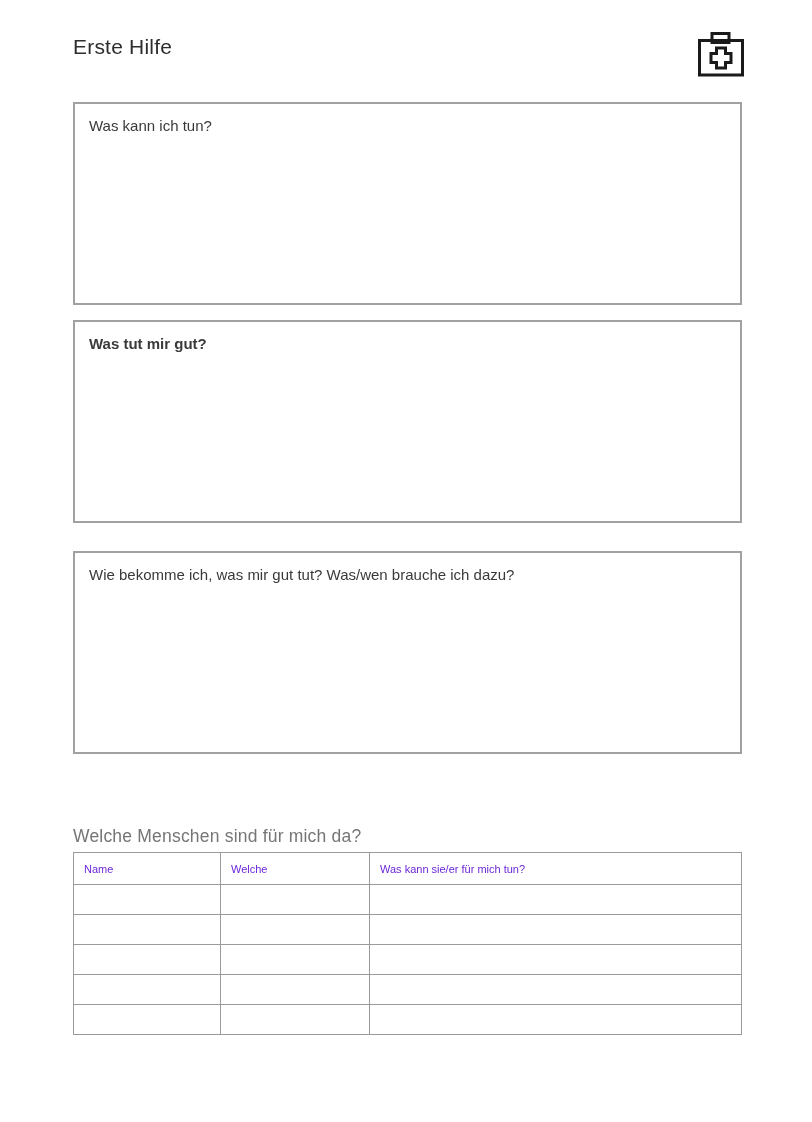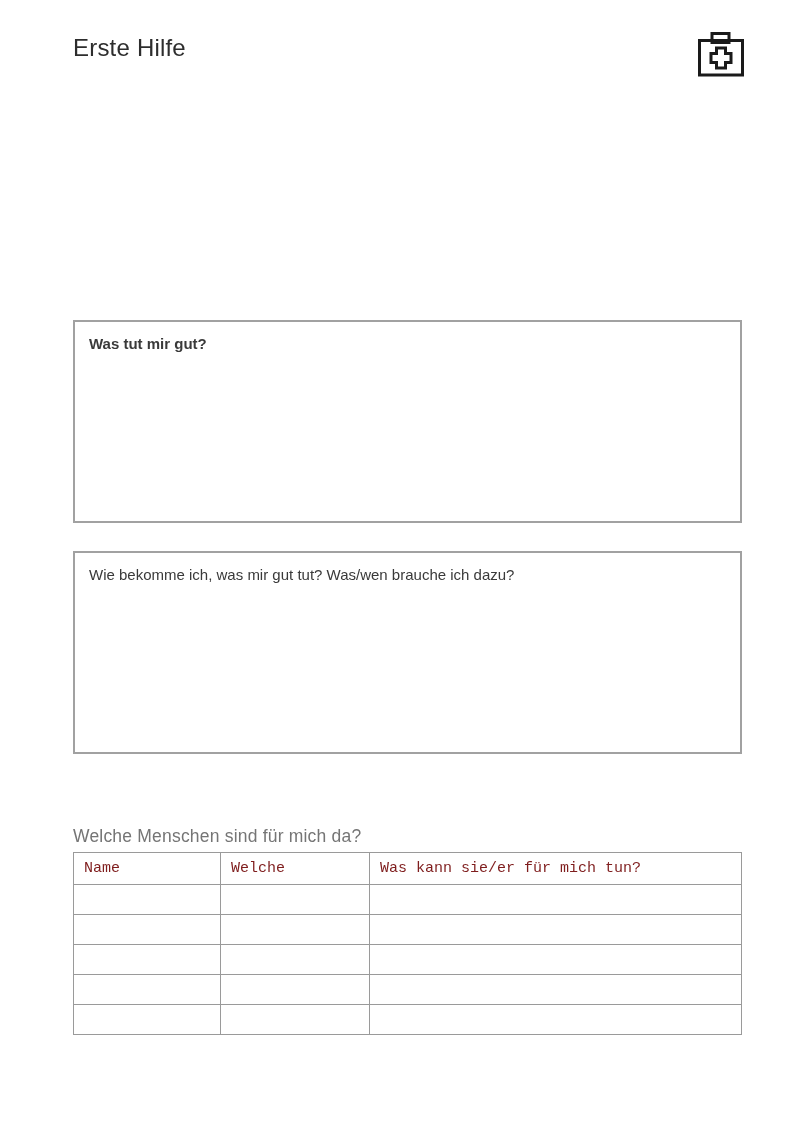--- a/index.html
+++ b/index.html
@@ -19,21 +19,21 @@
   .page-header {
     position: absolute;
     top: 30px;
     left: 73px;
     right: 66px;
     display: flex;
     align-items: flex-start;
     justify-content: space-between;
   }
   .page-title {
-    font-size: 24px;
+    font-size: 21px;
     line-height: 1.2;
     color: #2d2d2d;
     letter-spacing: 0.2px;
     margin-top: 4px;
   }
   .kit-icon {
     width: 50px;
     height: 49px;
     display: block;
   }
@@ -78,44 +78,46 @@
   .people-table col.col-phone   { width: 149px; }
   .people-table col.col-help    { width: 372px; }
   .people-table th,
   .people-table td {
     border: 1px solid #9a9a9a;
     padding: 0 10px;
     background: #ffffff;
   }
   .people-table th {
     height: 31px;
-    font-size: 15px;
+    font-size: 11px;
     font-weight: normal;
     text-align: left;
-    color: #7f1d1d;
-    font-family: Liberation Mono, monospace;
+    color: #6d28d9;
   }
   .people-table td {
     height: 29px;
   }
 </style>
 </head>
 <body>
 
 <div class="page">
 
   <div class="page-header">
     <div class="page-title">Erste Hilfe</div>
     <svg class="kit-icon" viewBox="0 0 50 48" fill="none" stroke="#1a1a1a" stroke-width="3">
       <rect x="16" y="3" width="17" height="9"></rect>
       <rect x="3.5" y="10" width="43" height="34.5"></rect>
       <path d="M 20.5 17.5 h 9 v 5.5 h 5.5 v 9 h -5.5 v 5.5 h -9 v -5.5 h -5.5 v -9 h 5.5 Z"></path>
     </svg>
   </div>
 
+  <div class="answer-box" id="box-1">
+    <span class="box-label">Was kann ich tun?</span>
+  </div>
 
   <div class="answer-box" id="box-2">
     <span class="box-label">Was tut mir gut?</span>
   </div>
 
   <div class="answer-box" id="box-3">
     <span class="box-label">Wie bekomme ich, was mir gut tut? Was/wen brauche ich dazu?</span>
   </div>
 
   <div class="section-heading">Welche Menschen sind für mich da?</div>

